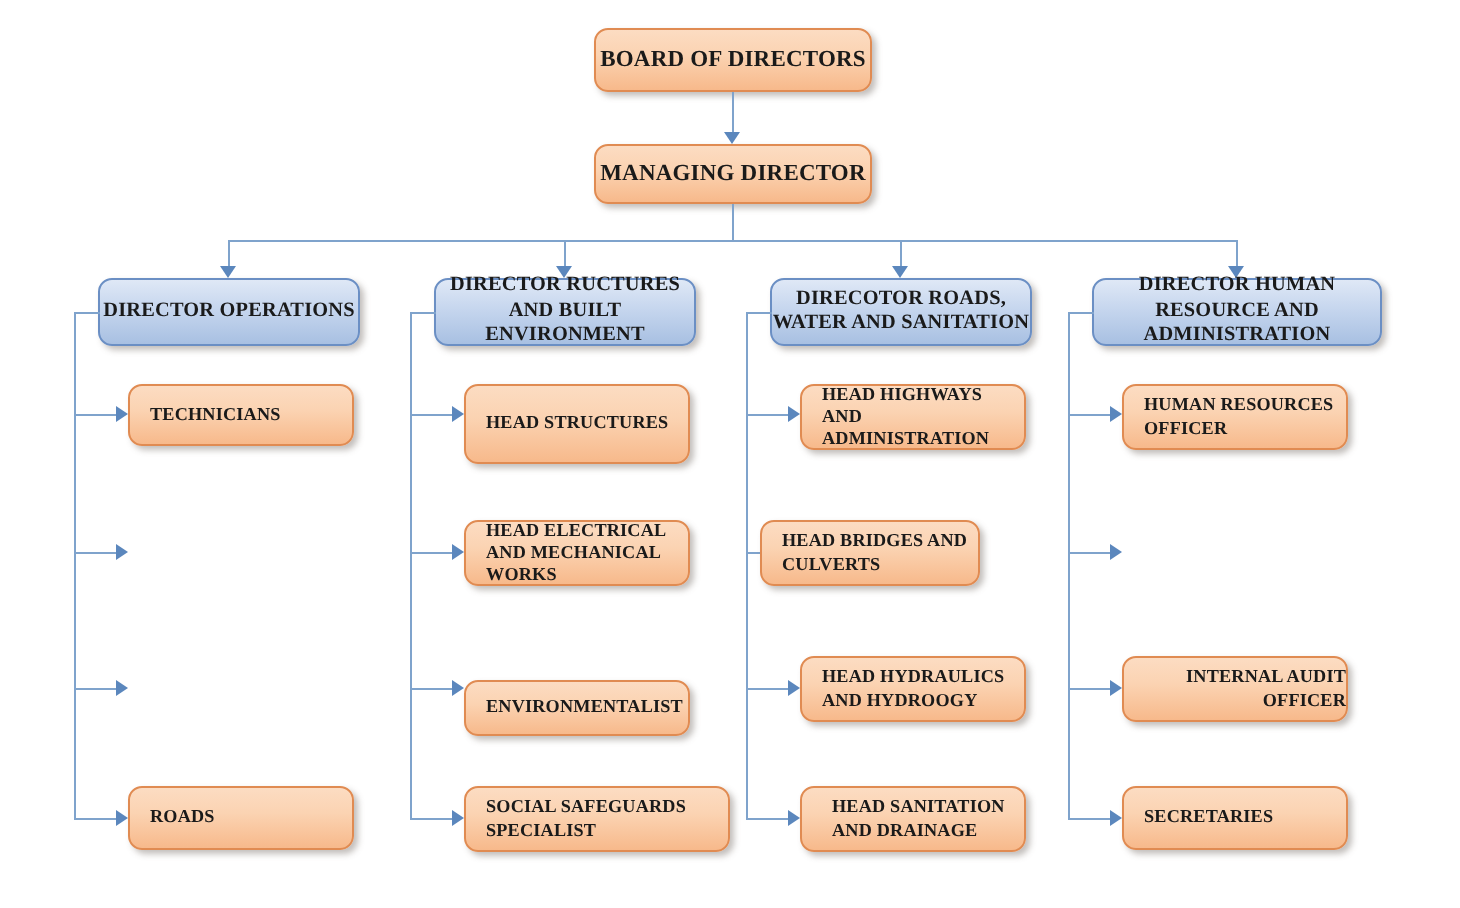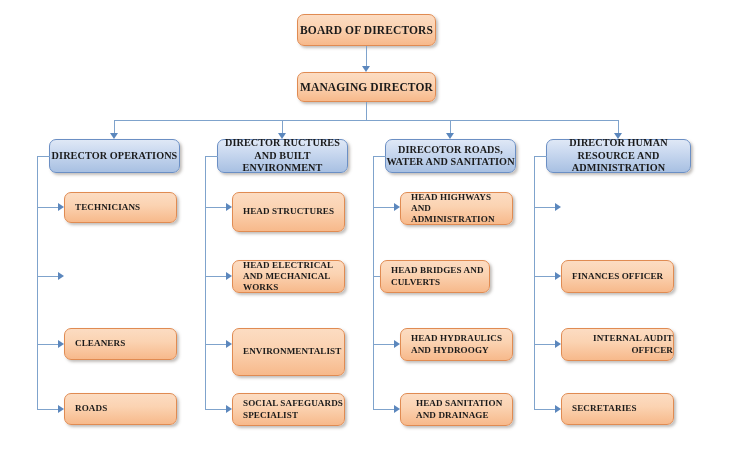--- a/index.html
+++ b/index.html
@@ -139,23 +139,20 @@
   <div class="arrow-right" style="left:58px; top:203px;"></div>
   <div class="node orange leftal leaf-node" style="left:64px; top:192px; width:113px; height:31px;">
     <span class="txt">TECHNICIANS</span>
   </div>
 
   <div class="line h" style="left:37px; top:276px; width:22px;"></div>
   <div class="arrow-right" style="left:58px; top:272px;"></div>
 
   <div class="line h" style="left:37px; top:344px; width:22px;"></div>
   <div class="arrow-right" style="left:58px; top:340px;"></div>
-  <div class="node orange leftal leaf-node" style="left:64px; top:328px; width:113px; height:32px;">
-    <span class="txt">CLEANERS</span>
-  </div>
 
   <div class="line h" style="left:37px; top:409px; width:22px;"></div>
   <div class="arrow-right" style="left:58px; top:405px;"></div>
   <div class="node orange leftal leaf-node" style="left:64px; top:393px; width:113px; height:32px;">
     <span class="txt">ROADS</span>
   </div>
 
   <div class="line v" style="left:205px; top:156px; height:253px;"></div>
   <div class="line h" style="left:205px; top:156px; width:13px;"></div>
 
@@ -166,27 +163,27 @@
   </div>
 
   <div class="line h" style="left:205px; top:276px; width:22px;"></div>
   <div class="arrow-right" style="left:226px; top:272px;"></div>
   <div class="node orange leftal leaf-node" style="left:232px; top:260px; width:113px; height:33px;">
     <span class="txt">HEAD ELECTRICAL AND MECHANICAL WORKS</span>
   </div>
 
   <div class="line h" style="left:205px; top:344px; width:22px;"></div>
   <div class="arrow-right" style="left:226px; top:340px;"></div>
-  <div class="node orange leftal leaf-node" style="left:232px; top:328px; width:113px; height:48px;">
+  <div class="node orange leftal leaf-node" style="left:232px; top:340px; width:113px; height:28px;">
     <span class="txt">ENVIRONMENTALIST</span>
   </div>
 
   <div class="line h" style="left:205px; top:409px; width:22px;"></div>
   <div class="arrow-right" style="left:226px; top:405px;"></div>
-  <div class="node orange leftal leaf-node" style="left:232px; top:393px; width:113px; height:33px;">
+  <div class="node orange leftal leaf-node" style="left:232px; top:393px; width:133px; height:33px;">
     <span class="txt">SOCIAL SAFEGUARDS SPECIALIST</span>
   </div>
 
   <div class="line v" style="left:373px; top:156px; height:253px;"></div>
   <div class="line h" style="left:373px; top:156px; width:13px;"></div>
 
   <div class="line h" style="left:373px; top:207px; width:22px;"></div>
   <div class="arrow-right" style="left:394px; top:203px;"></div>
   <div class="node orange leftal leaf-node" style="left:400px; top:192px; width:113px; height:33px;">
     <span class="txt">HEAD HIGHWAYS AND ADMINISTRATION</span>
@@ -208,26 +205,26 @@
   <div class="arrow-right" style="left:394px; top:405px;"></div>
   <div class="node orange leftal leaf-node" style="left:400px; top:393px; width:113px; height:33px;padding-left:15px;">
     <span class="txt">HEAD SANITATION AND DRAINAGE</span>
   </div>
 
   <div class="line v" style="left:534px; top:156px; height:253px;"></div>
   <div class="line h" style="left:534px; top:156px; width:13px;"></div>
 
   <div class="line h" style="left:534px; top:207px; width:22px;"></div>
   <div class="arrow-right" style="left:555px; top:203px;"></div>
+  <div class="node orange leftal leaf-node" style="left:561px; top:192px; width:113px; height:33px;">
+    <span class="txt">HUMAN RESOURCES OFFICER</span>
+  </div>
 
   <div class="line h" style="left:534px; top:276px; width:22px;"></div>
   <div class="arrow-right" style="left:555px; top:272px;"></div>
-  <div class="node orange leftal leaf-node" style="left:561px; top:260px; width:113px; height:33px;">
-    <span class="txt">FINANCES OFFICER</span>
-  </div>
 
   <div class="line h" style="left:534px; top:344px; width:22px;"></div>
   <div class="arrow-right" style="left:555px; top:340px;"></div>
   <div class="node orange leftal leaf-node" style="left:561px; top:328px; width:113px; height:33px;text-align:right;">
     <span class="txt">INTERNAL AUDIT OFFICER</span>
   </div>
 
   <div class="line h" style="left:534px; top:409px; width:22px;"></div>
   <div class="arrow-right" style="left:555px; top:405px;"></div>
   <div class="node orange leftal leaf-node" style="left:561px; top:393px; width:113px; height:32px;">

